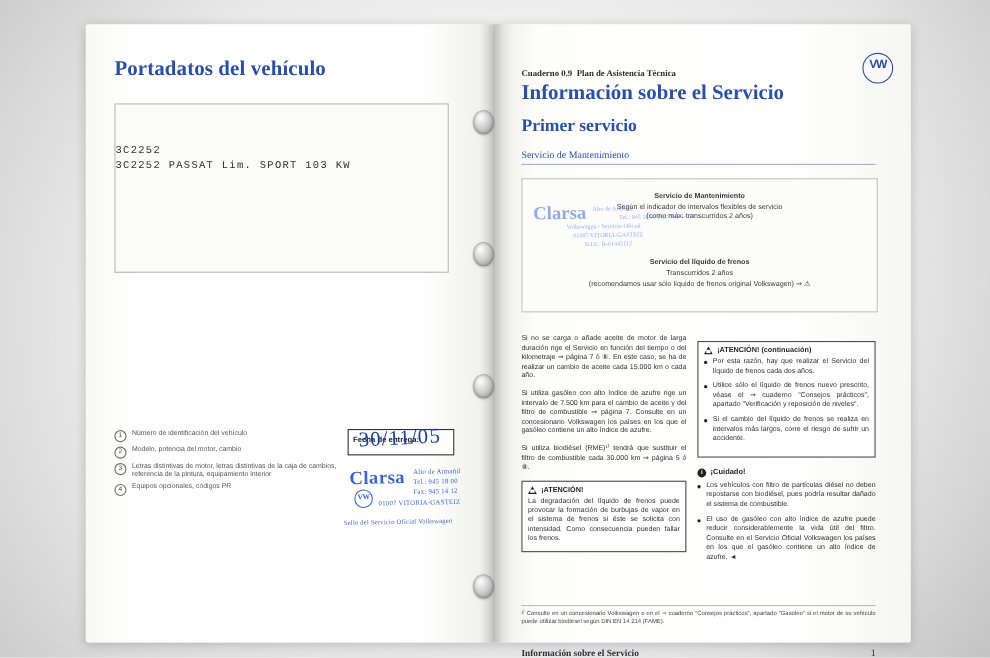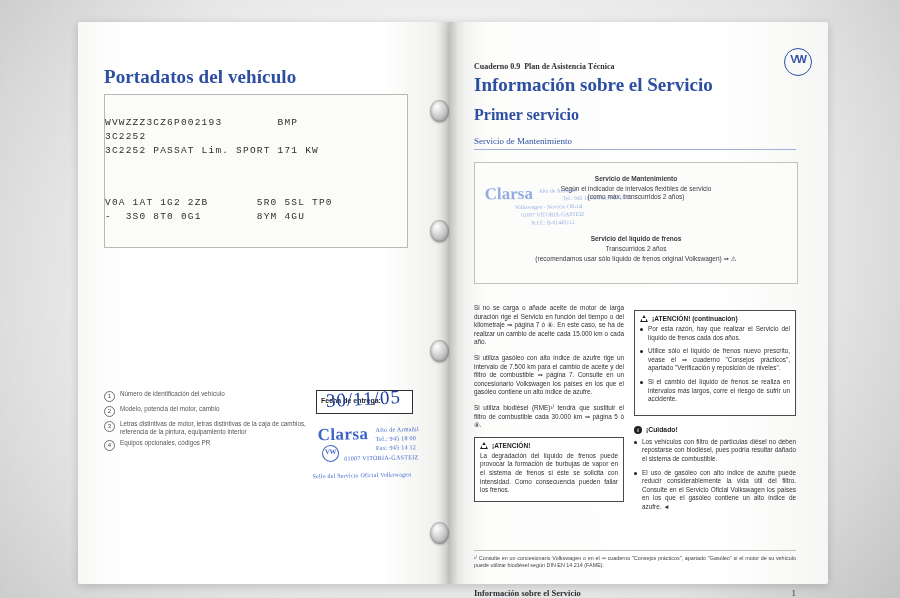--- a/index.html
+++ b/index.html
@@ -49,21 +49,21 @@
     background:radial-gradient(ellipse at 35% 30%, #ffffff 0%, #cfcfcf 45%, #8d8d8d 100%);
     box-shadow:inset 0 0 3px rgba(0,0,0,.45), 0 1px 2px rgba(0,0,0,.25);
   }
   .hole.h1{top:78px;}
   .hole.h2{top:198px;}
   .hole.h3{top:318px;}
   .hole.h4{top:500px;}
 
   
   .l-title{
-    position:absolute;left:26px;top:44px;
+    position:absolute;left:26px;top:30px;
     font-size:19px;font-weight:bold;color:#2d4fa2;letter-spacing:.1px;
     font-family:"Liberation Serif", serif;
   }
   .sticker{
     position:absolute;left:26px;top:72px;width:302px;height:152px;
     border:1px solid #b9b9b4;background:#fbfbf8;
   }
   .sticker .code{
     position:absolute;left:0;right:0;
     font-family:"Liberation Mono", monospace;
@@ -248,25 +248,22 @@
 <div class="scene">
   <div class="backdrop"></div>
 
   <div class="book">
 
     <div class="page page-left">
 
       <div class="l-title">Portadatos del vehículo</div>
 
       <div class="sticker">
-        <div class="code c1">WVWZZZ3CZ6P002193        BMP</div>
         <div class="code c2">3C2252</div>
-        <div class="code c3">3C2252 PASSAT Lim. SPORT 171 KW</div>
-        <div class="code c6">V0A 1AT 1G2 2ZB       5R0 5SL TP0</div>
-        <div class="code c7">-  3S0 8T0 0G1        8YM 4GU</div>
+        <div class="code c3">3C2252 PASSAT Lim. SPORT 103 KW</div>
       </div>
 
       <div class="legend">
         <div class="row">
           <div class="num">1</div>
           <div class="txt">Número de identificación del vehículo</div>
         </div>
         <div class="row">
           <div class="num">2</div>
           <div class="txt">Modelo, potencia del motor, cambio</div>

